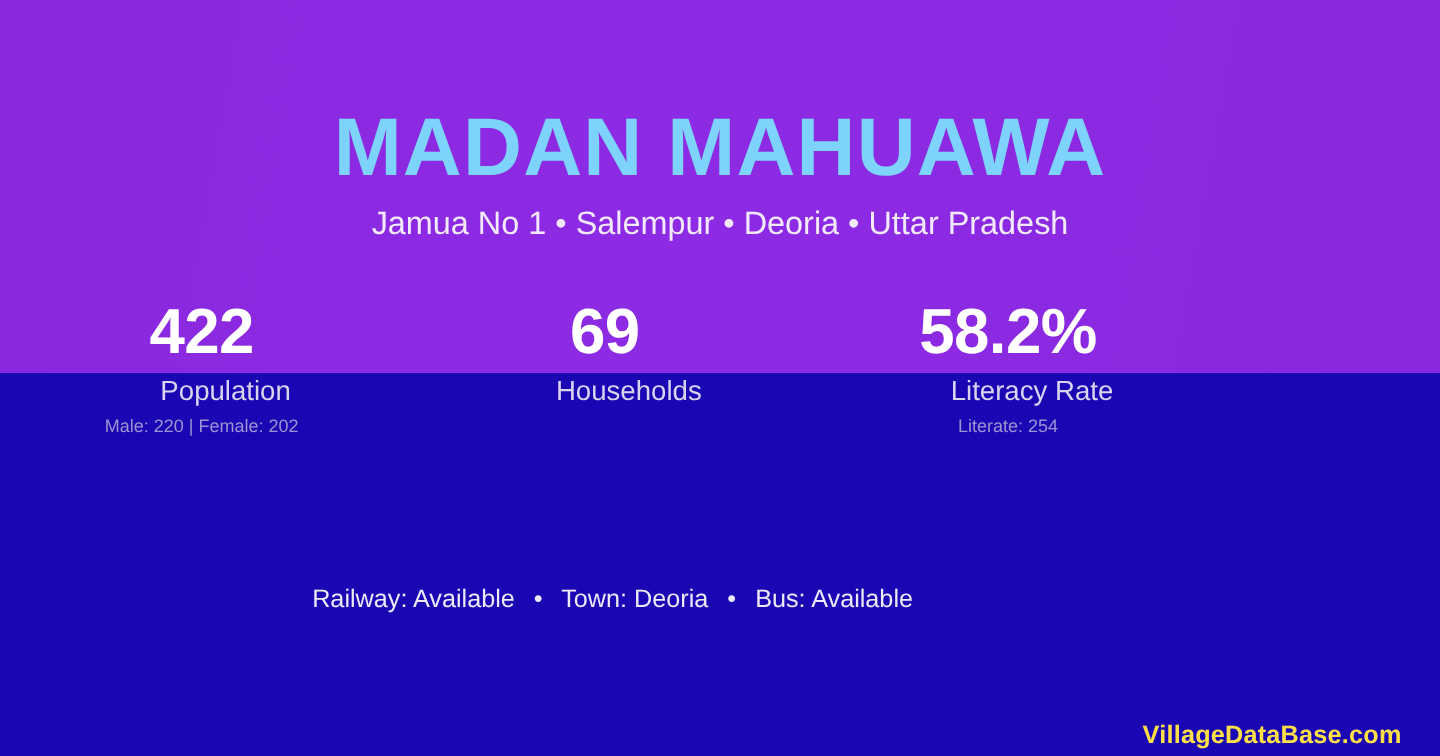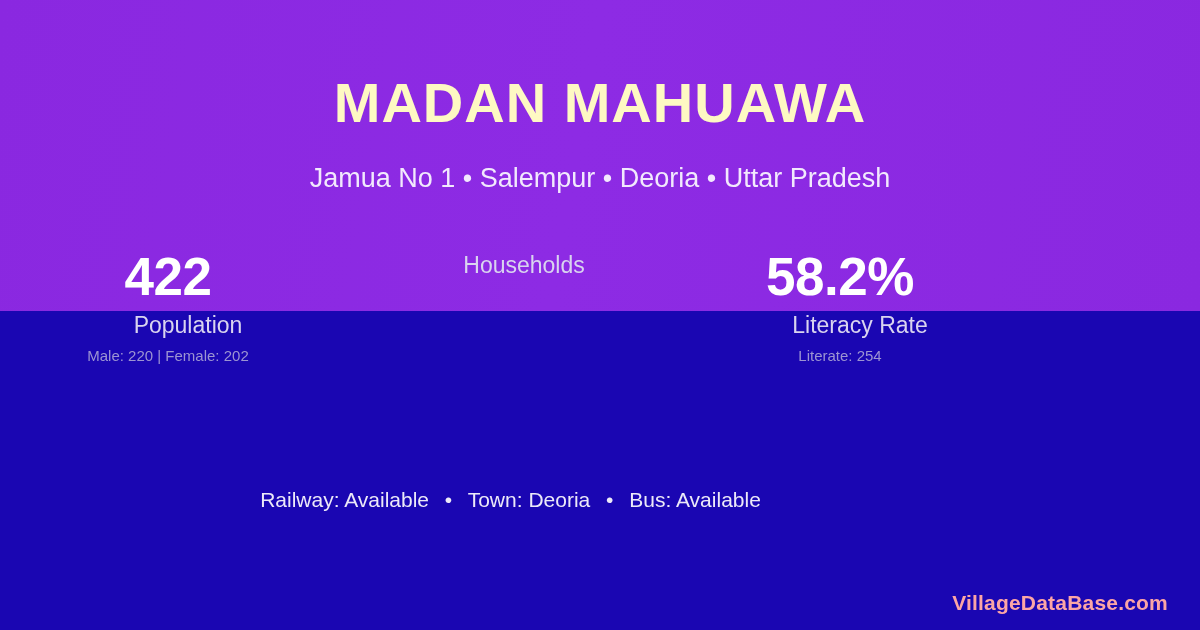--- a/index.html
+++ b/index.html
@@ -42,31 +42,31 @@
   
   .header {
     position: absolute;
     left: 0;
     top: 0;
     width: 1200px;
     text-align: center;
   }
   .village-title {
     margin: 0;
-    padding-top: 68px;
-    font-size: 56px;
+    padding-top: 88px;
+    font-size: 68px;
     line-height: 70px;
     font-weight: 700;
     letter-spacing: 1px;
-    color: #fef9c3;
+    color: #7dd3fc;
     font-family: "Liberation Sans", sans-serif;
     white-space: nowrap;
   }
   .village-subtitle {
-    margin: 12px;
+    margin: 0;
     padding-top: 13px;
     font-size: 27px;
     line-height: 30px;
     font-weight: 400;
     color: #f2e9fd;
     white-space: nowrap;
   }
 
   
   .stats-row {
@@ -121,25 +121,25 @@
   .facility-sep {
     display: inline;
     padding: 0 10px;
     color: #ece9f8;
   }
 
   
   .watermark {
     position: absolute;
     right: 32px;
-    bottom: 14px;
+    bottom: 4px;
     font-size: 21px;
     line-height: 26px;
     font-weight: 700;
-    color: #fca5a5;
+    color: #fde047;
     letter-spacing: 0.2px;
     white-space: nowrap;
   }
 </style>
 </head>
 <body>
 
 <div class="card">
 
   <div class="band-top"></div>
@@ -152,20 +152,21 @@
 
   <div class="stats-row">
 
     <div class="stat-col">
       <div class="stat-value">422</div>
       <div class="stat-label">Population</div>
       <div class="stat-sub">Male: 220 | Female: 202</div>
     </div>
 
     <div class="stat-col">
+      <div class="stat-value">69</div>
       <div class="stat-label">Households</div>
     </div>
 
     <div class="stat-col">
       <div class="stat-value">58.2%</div>
       <div class="stat-label">Literacy Rate</div>
       <div class="stat-sub">Literate: 254</div>
     </div>
 
   </div>

